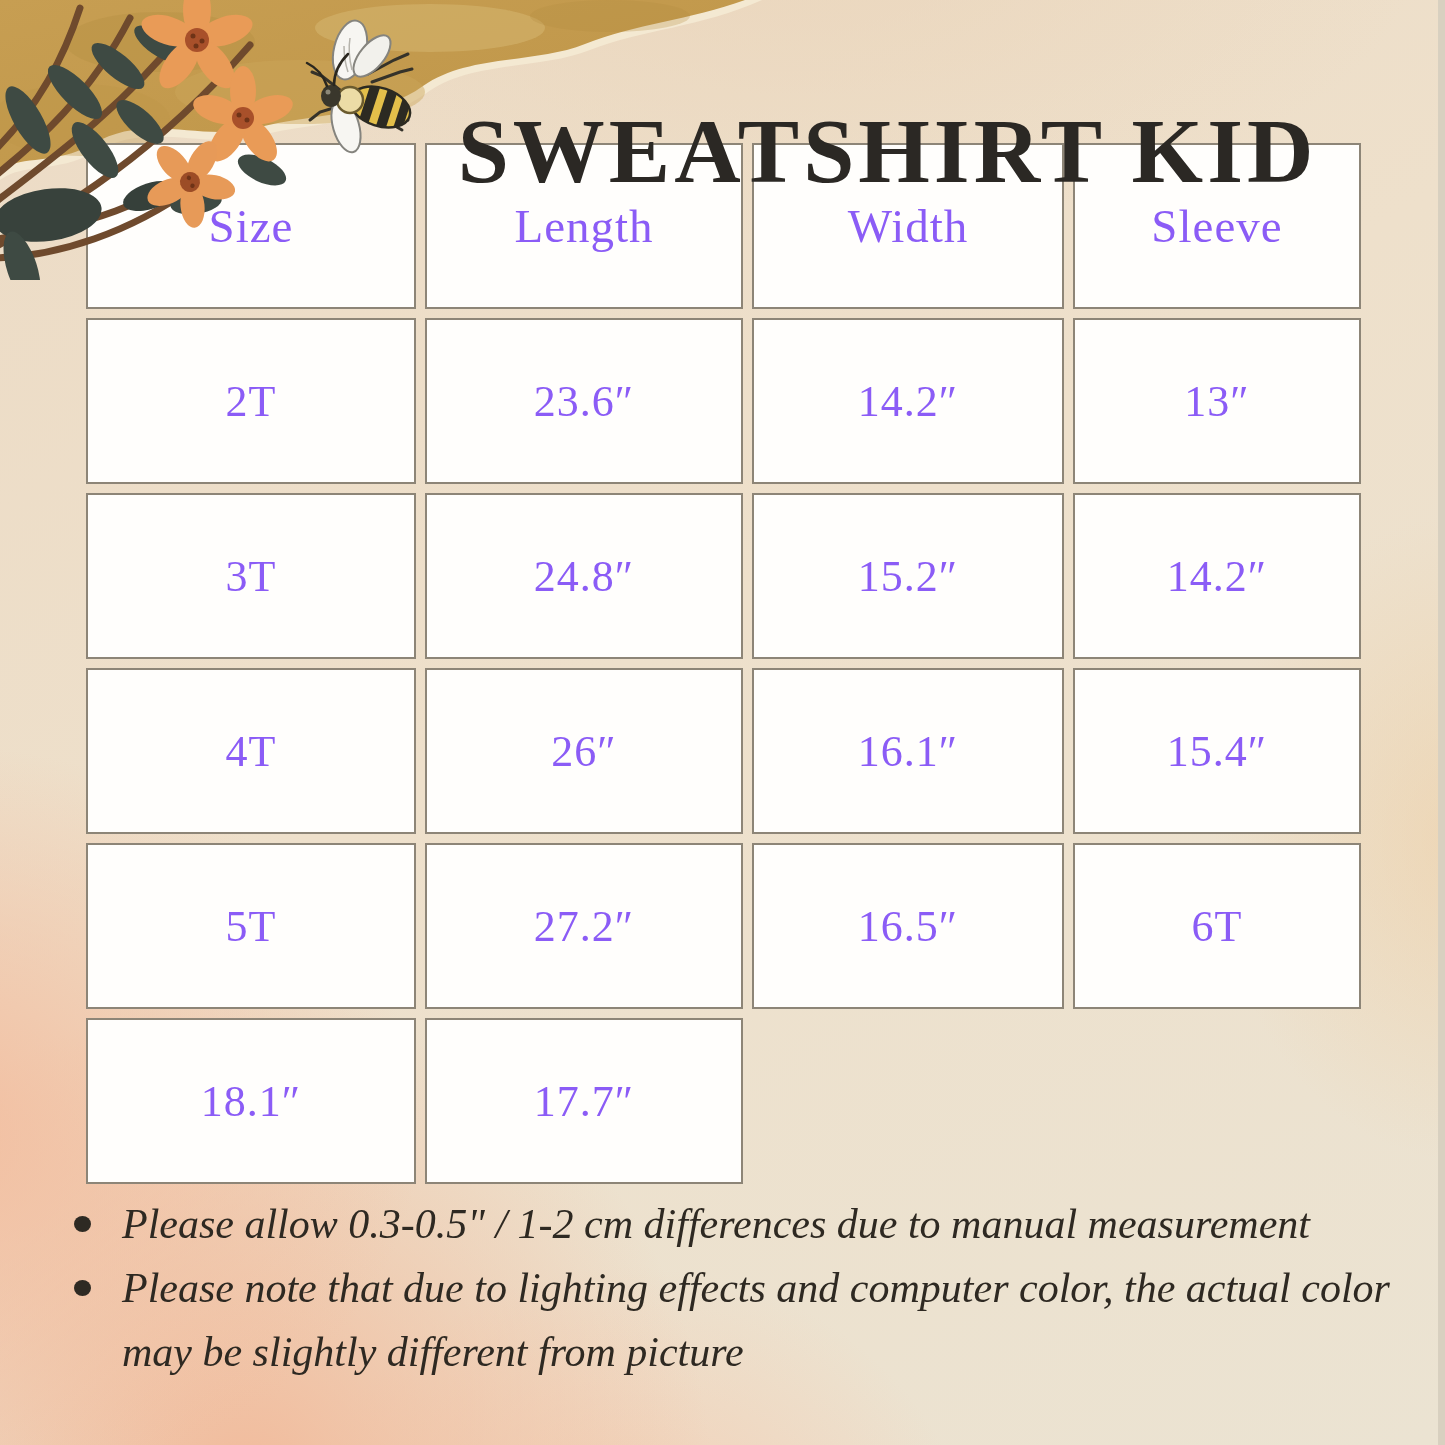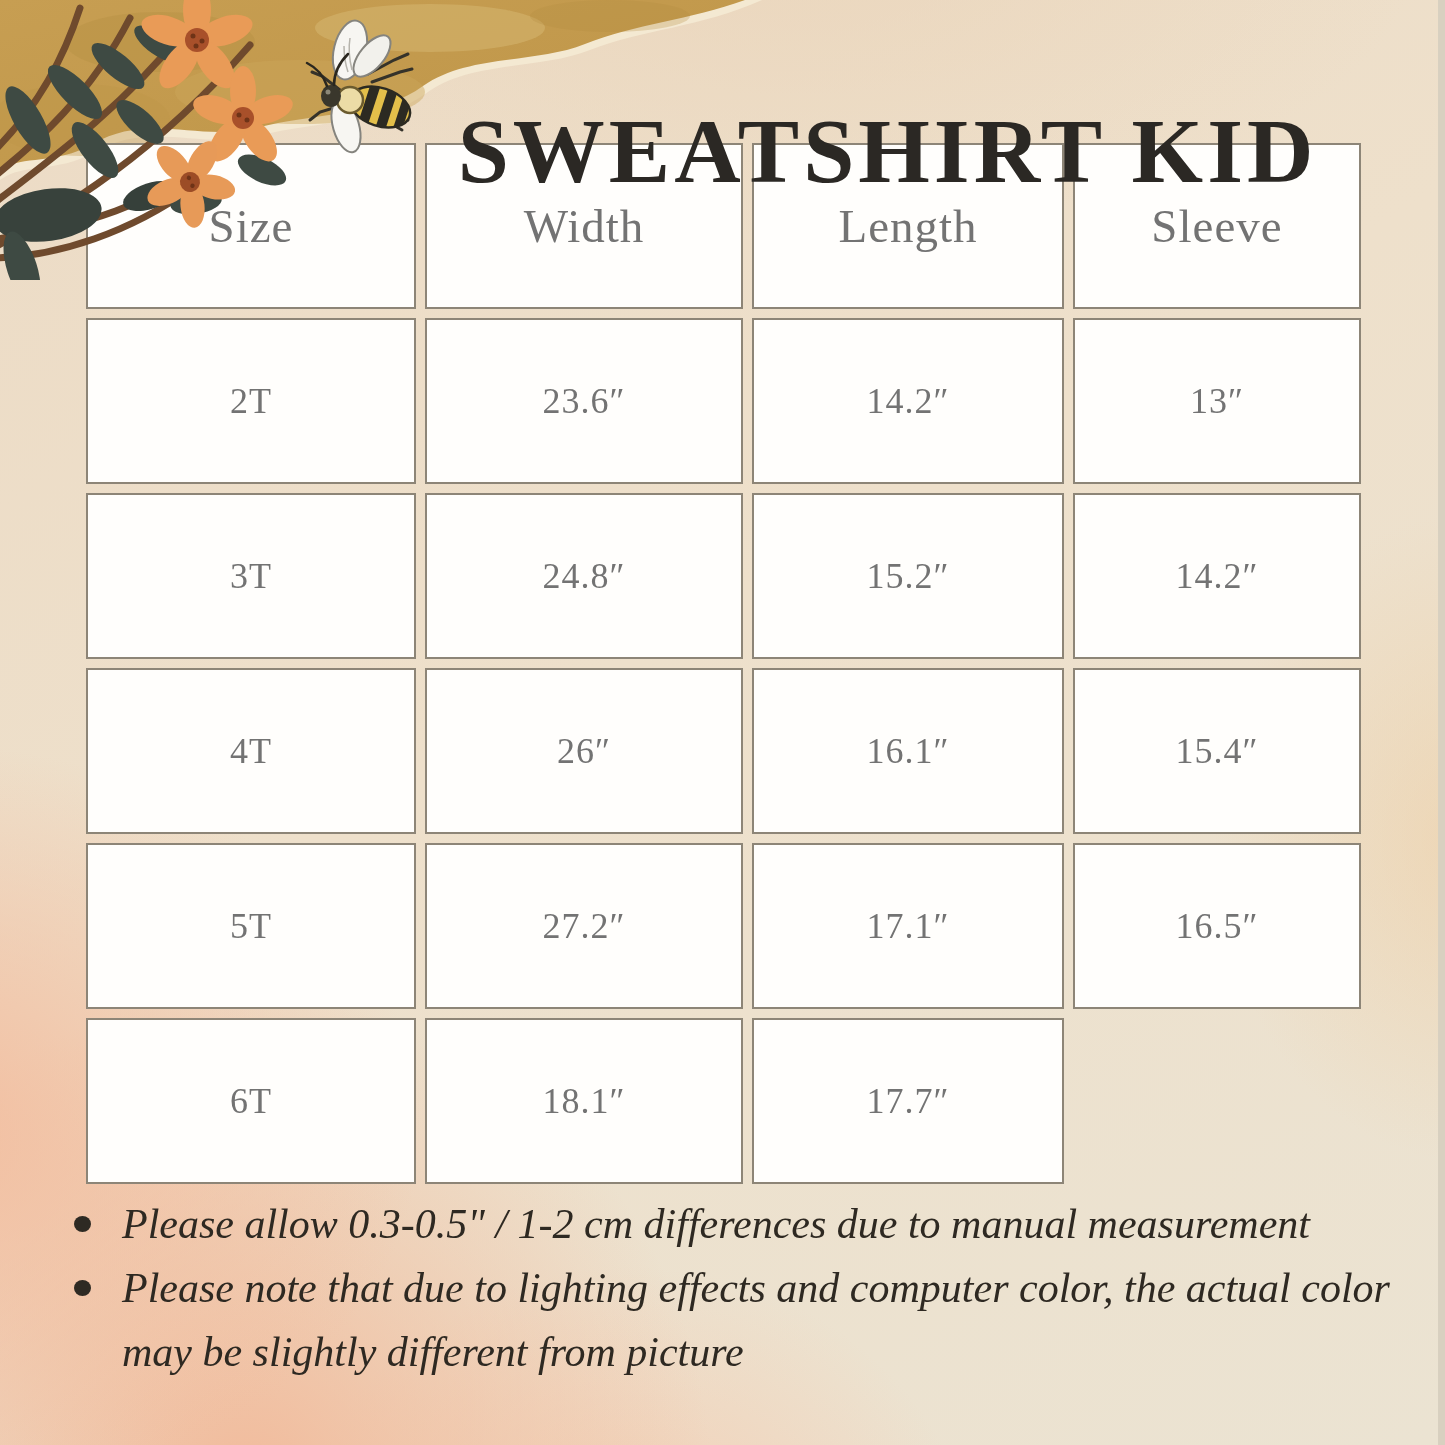--- a/index.html
+++ b/index.html
@@ -28,24 +28,24 @@
   .size-table{
     position:absolute;left:86px;top:143px;z-index:2;
     display:grid;
     grid-template-columns:330px 318px 312px 288px;
     grid-template-rows:repeat(6,166px);
     gap:9px;
   }
   .cell{
     background:#fffefc;border:2px solid #8d8577;box-sizing:border-box;
     display:flex;align-items:center;justify-content:center;
-    color:#737373;letter-spacing:1px;
+    color:#8b5cf6;letter-spacing:1px;
   }
   .cell.header{font-size:47px;}
-  .cell.data{font-size:36px;}
+  .cell.data{font-size:44px;}
   .notes{
     position:absolute;left:58px;top:1192px;width:1340px;z-index:2;
     list-style:none;margin:0;padding:0;
     font-style:italic;font-size:42px;line-height:64px;color:#2e2922;
   }
   .notes li{position:relative;padding-left:64px;margin:0;}
   .notes li::before{
     content:"";position:absolute;left:16px;top:24px;width:17px;height:16px;
     border-radius:50%;background:#2e2a23;
   }
@@ -167,42 +167,41 @@
     <circle cx="52" cy="88" r="13" fill="#ecdca6" stroke="#6b5b2f" stroke-width="2.5"></circle>
     <ellipse cx="33" cy="84" rx="10" ry="11" fill="#3a372c"></ellipse>
     <circle cx="30" cy="80" r="2.5" fill="#8c8878"></circle>
     <path d="M29,74 C25,62 17,55 9,51 M36,73 C36,59 42,50 50,42" stroke="#2a271f" stroke-width="2.5" fill="none" stroke-linecap="round"></path>
   </svg>
 
   <h1 class="title">SWEATSHIRT KID</h1>
 
   <div class="size-table">
     <div class="cell header">Size</div>
+    <div class="cell header">Length</div>
     <div class="cell header">Width</div>
-    <div class="cell header">Length</div>
     <div class="cell header">Sleeve</div>
 
     <div class="cell data">2T</div>
     <div class="cell data">23.6″</div>
     <div class="cell data">14.2″</div>
     <div class="cell data">13″</div>
 
     <div class="cell data">3T</div>
     <div class="cell data">24.8″</div>
     <div class="cell data">15.2″</div>
     <div class="cell data">14.2″</div>
 
     <div class="cell data">4T</div>
     <div class="cell data">26″</div>
     <div class="cell data">16.1″</div>
     <div class="cell data">15.4″</div>
 
     <div class="cell data">5T</div>
     <div class="cell data">27.2″</div>
-    <div class="cell data">17.1″</div>
     <div class="cell data">16.5″</div>
 
     <div class="cell data">6T</div>
     <div class="cell data">18.1″</div>
     <div class="cell data">17.7″</div>
   </div>
 
   <ul class="notes">
     <li>Please allow 0.3-0.5" / 1-2 cm differences due to manual measurement</li>
     <li>Please note that due to lighting effects and computer color, the actual color may be slightly different from picture</li>

